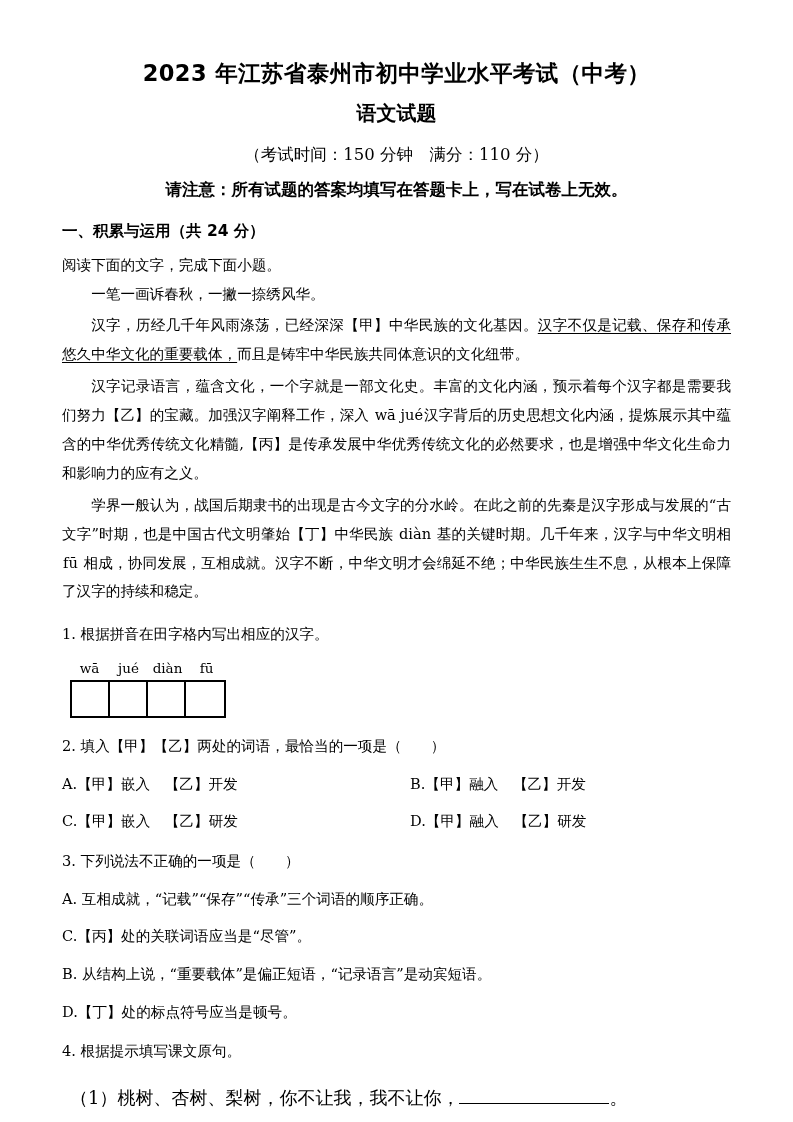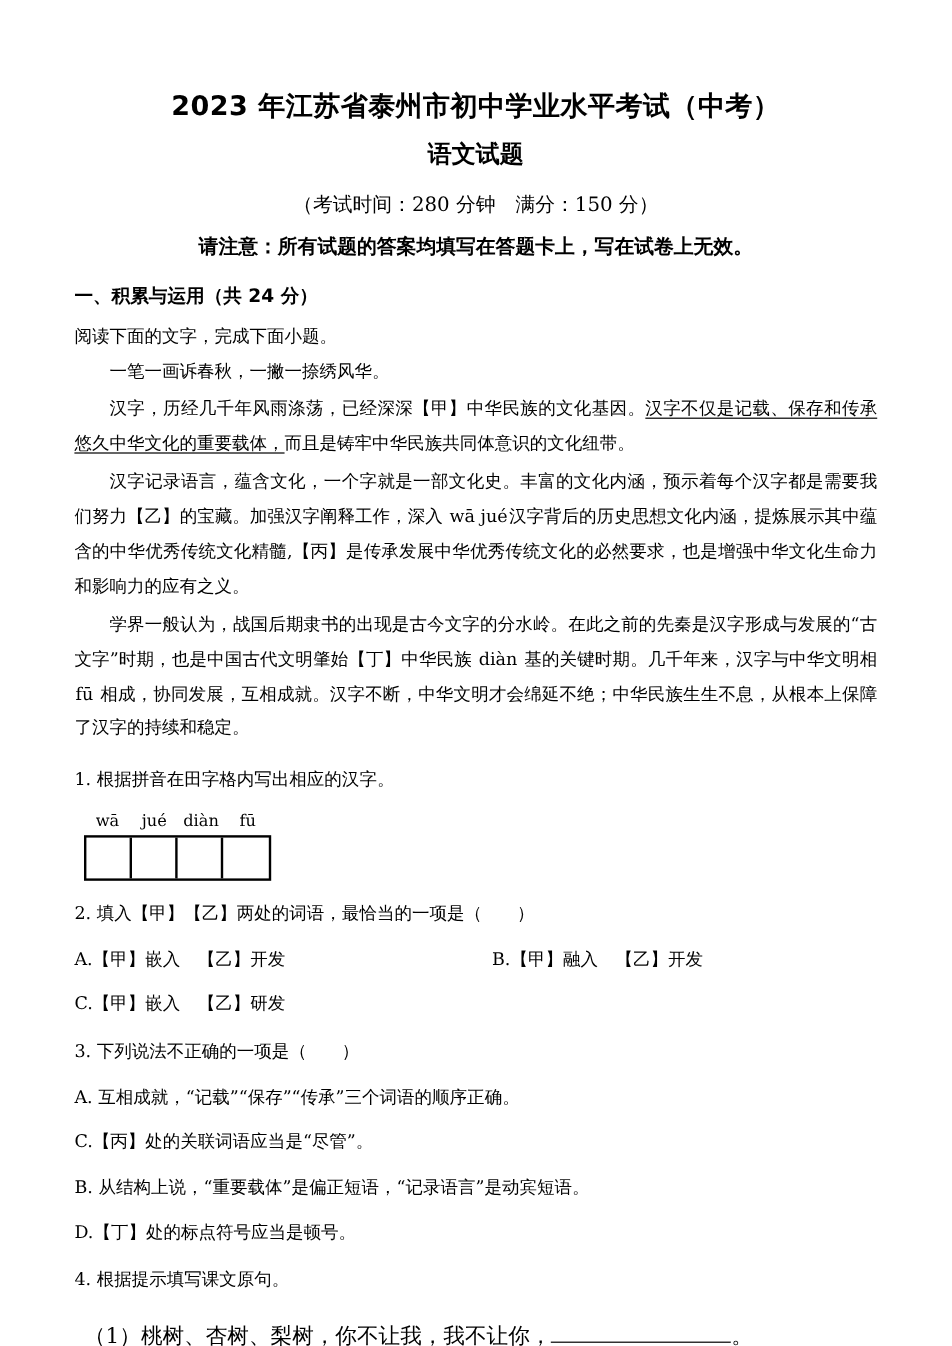--- a/index.html
+++ b/index.html
@@ -12,21 +12,21 @@
     height: 1122px;
     font-family: "DejaVu Serif", "Liberation Serif", serif;
     color: #000000;
     position: relative;
     overflow: hidden;
   }
   .page {
     width: 793px;
     height: 1122px;
     box-sizing: border-box;
-    padding: 60px 62px 0 62px;
+    padding: 44px 62px 0 62px;
     position: relative;
   }
 
   
   .doc-title {
     text-align: center;
     font-family: "DejaVu Sans", "Liberation Sans", sans-serif;
     font-weight: bold;
     font-size: 22.5px;
     letter-spacing: 0.4px;
@@ -153,21 +153,21 @@
     padding-left: 8px;
   }
 </style>
 </head>
 <body>
 
 <div class="page">
 
   <h1 class="doc-title">2023 年江苏省泰州市初中学业水平考试（中考）</h1>
   <h2 class="doc-subtitle">语文试题</h2>
-  <div class="exam-info">（考试时间：280 分钟　满分：150 分）</div>
+  <div class="exam-info">（考试时间：150 分钟　满分：110 分）</div>
   <div class="notice">请注意：所有试题的答案均填写在答题卡上，写在试卷上无效。</div>
 
   <div class="section-heading">一、积累与运用（共 24 分）</div>
   <div class="lead">阅读下面的文字，完成下面小题。</div>
 
   <p class="para">一笔一画诉春秋，一撇一捺绣风华。</p>
 
   <p class="para"><span>汉字，历经几千年风雨涤荡，已经深深【甲】中华民族的文化基因。</span><span class="u">汉字不仅是记载、保存和传承悠久中华文化的重要载体，</span><span>而且是铸牢中华民族共同体意识的文化纽带。</span></p>
 
   <p class="para"><span>汉字记录语言，蕴含文化，一个字就是一部文化史。丰富的文化内涵，预示着每个汉字都是需要我们努力【乙】的宝藏。加强汉字阐释工作，深入 </span><span class="pinyin-inline">wā jué</span><span>汉字背后的历史思想文化内涵，提炼展示其中蕴含的中华优秀传统文化精髓,【丙】是传承发展中华优秀传统文化的必然要求，也是增强中华文化生命力和影响力的应有之义。</span></p>
@@ -191,20 +191,21 @@
   </div>
 
   <div class="q"><span>2.</span> <span>填入【甲】【乙】两处的词语，最恰当的一项是（　　）</span></div>
 
   <div class="opt-row">
     <div class="opt-a">A.【甲】嵌入　【乙】开发</div>
     <div class="opt-b">B.【甲】融入　【乙】开发</div>
   </div>
   <div class="opt-row">
     <div class="opt-a">C.【甲】嵌入　【乙】研发</div>
+    <div class="opt-b">D.【甲】融入　【乙】研发</div>
   </div>
 
   <div class="q"><span>3.</span> <span>下列说法不正确的一项是（　　）</span></div>
 
   <div class="opt">A. 互相成就，“记载”“保存”“传承”三个词语的顺序正确。</div>
   <div class="opt">C.【丙】处的关联词语应当是“尽管”。</div>
   <div class="opt">B. 从结构上说，“重要载体”是偏正短语，“记录语言”是动宾短语。</div>
   <div class="opt">D.【丁】处的标点符号应当是顿号。</div>
 
   <div class="q"><span>4.</span> <span>根据提示填写课文原句。</span></div>

